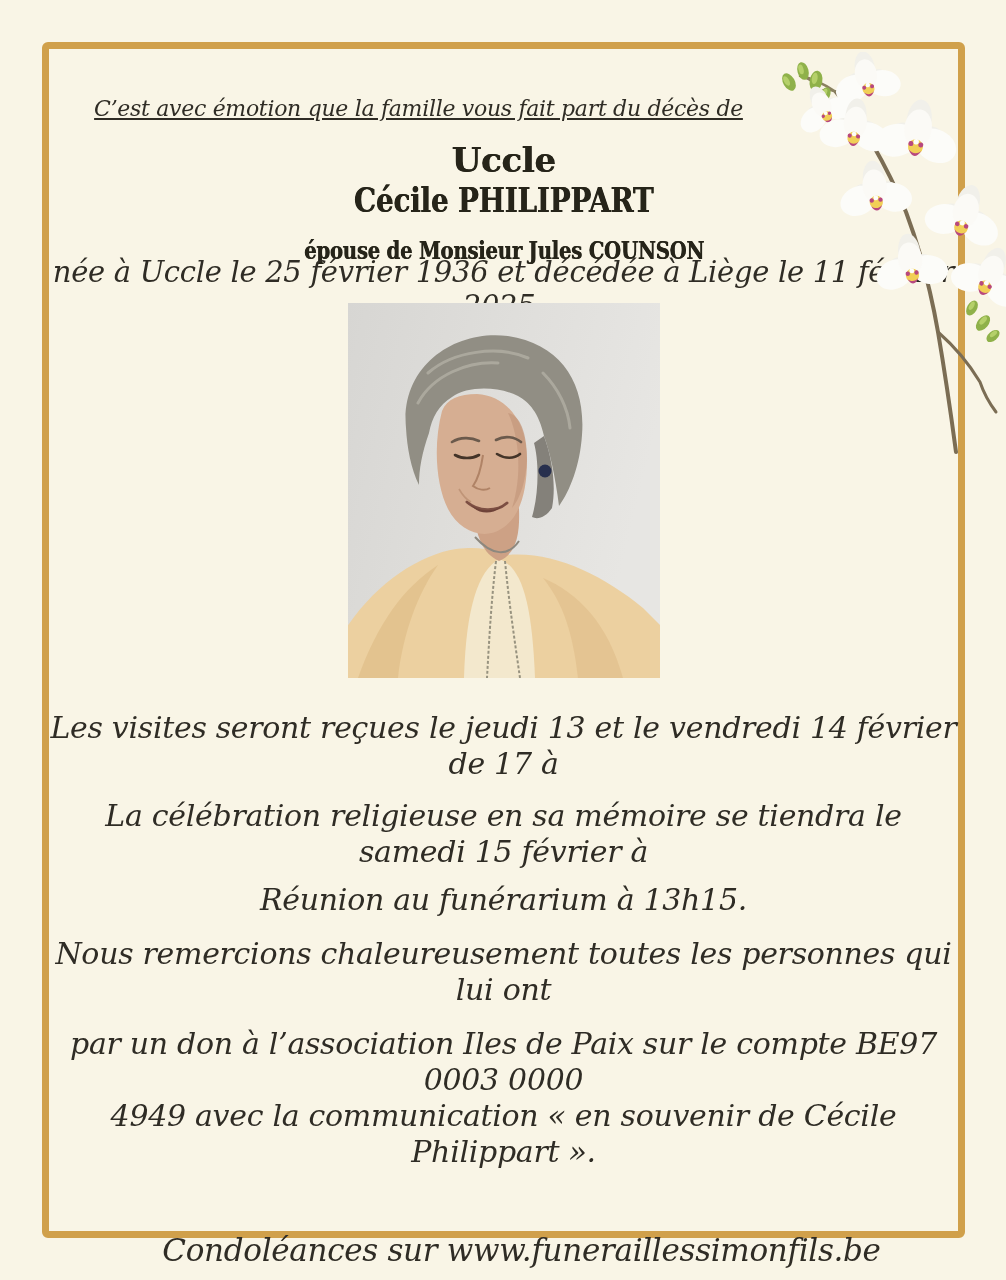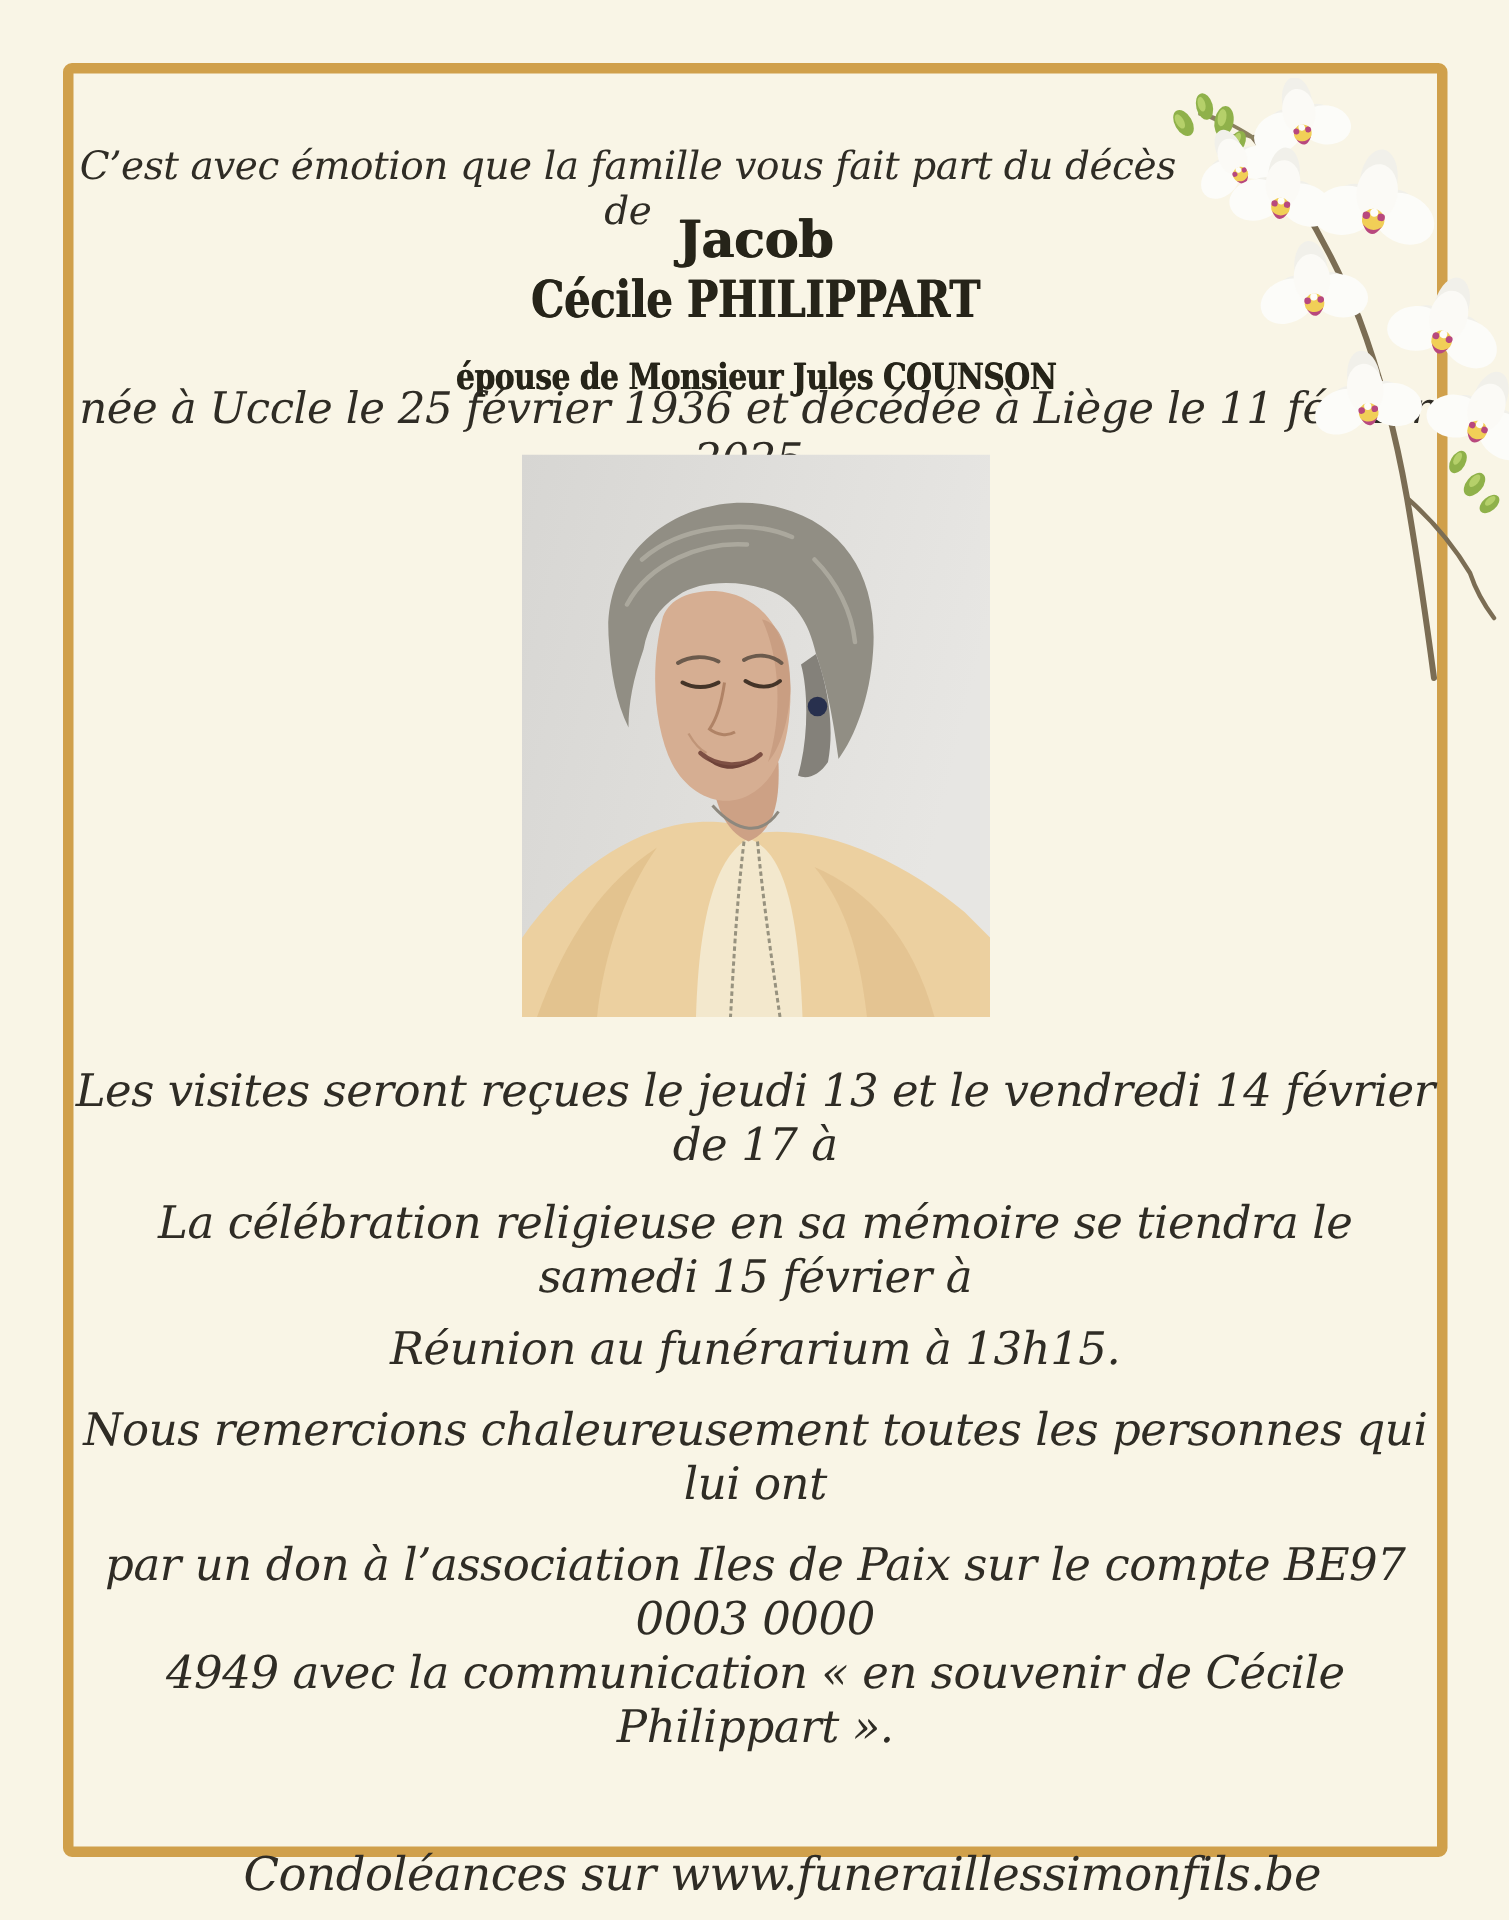--- a/index.html
+++ b/index.html
@@ -19,21 +19,21 @@
     z-index:1;
   }
   .tblock {
     position:absolute;
     left:49px; right:48px;
     text-align:center;
     z-index:2;
     font-style:italic;
     letter-spacing:-0.3px;
   }
-  .intro { top:96px; font-size:26px; padding-right:170px; }
+  .intro { top:96px; font-size:22px; padding-right:170px;text-decoration:underline; }
   .hd {
     font-style:normal;
     font-weight:bold;
     color:#262419;
     text-shadow:0.6px 0 0 #262419;
   }
   .hd-madame { top:140px; font-size:34px; }
   .hd-name   { top:180px; font-size:34px; }
   .hd-name .sq, .hd-spouse .sq { display:inline-block; transform:scaleX(0.82); transform-origin:center; }
   .hd-spouse { top:236px; font-size:24px; }
@@ -53,21 +53,21 @@
     position:absolute; left:766px; top:52px;
     width:240px; height:420px; z-index:3;
   }
 </style>
 </head>
 <body>
 
 <div class="frame"></div>
 
 <div class="tblock intro">C’est avec émotion que la famille vous fait part du décès de</div>
-<div class="tblock hd hd-madame">Jacob</div>
+<div class="tblock hd hd-madame">Uccle</div>
 <div class="tblock hd hd-name"><span class="sq">Cécile PHILIPPART</span></div>
 <div class="tblock hd hd-spouse"><span class="sq">épouse de Monsieur Jules COUNSON</span></div>
 <div class="tblock borndied">née à Uccle le 25 février 1936 et décédée à Liège le 11 février 2025.</div>
 
 <svg class="photo" viewBox="0 0 312 375" aria-label="portrait">
   <defs>
     <linearGradient id="bgG" x1="0" y1="0" x2="1" y2="0.3">
       <stop offset="0" stop-color="#d7d6d3"></stop>
       <stop offset="1" stop-color="#e7e6e3"></stop>
     </linearGradient>

